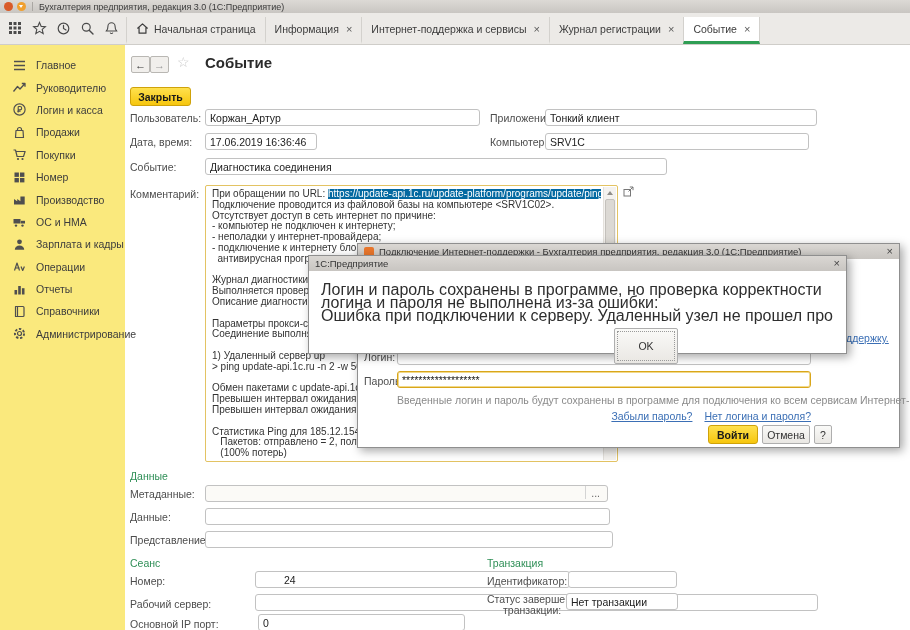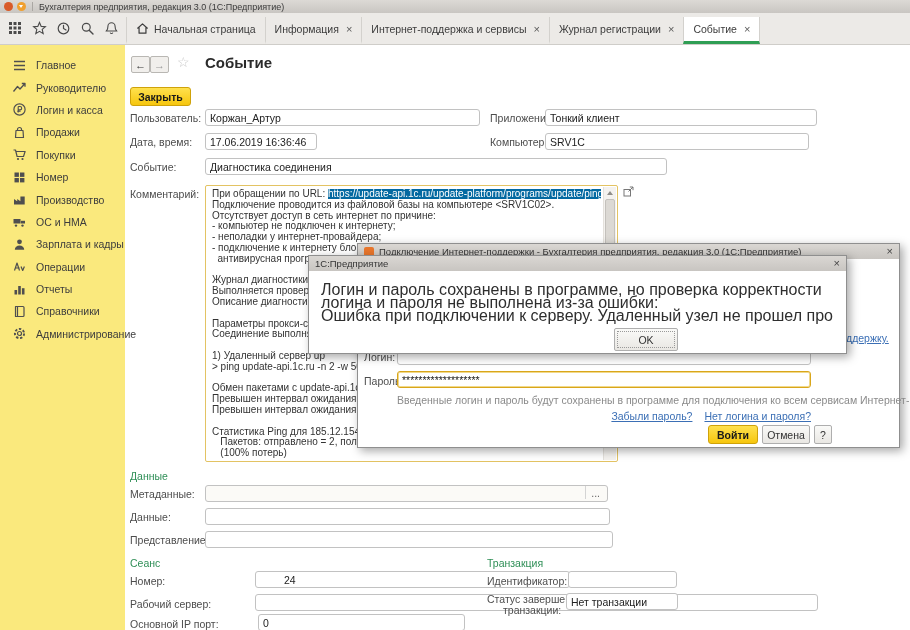--- a/index.html
+++ b/index.html
@@ -376,16 +376,16 @@
   </div>
 
   <div class="dialog" style="left:308px;top:255px;width:537px;height:97px;z-index:50;">
     <div class="dlg-title">
       <span>1С:Предприятие</span>
       <span class="dlg-close">×</span>
     </div>
     <div class="msg-line" style="left:12px;top:25px;width:513px;">Логин и пароль сохранены в программе, но проверка корректности</div>
     <div class="msg-line" style="left:12px;top:38px;width:513px;">логина и пароля не выполнена из-за ошибки:</div>
     <div class="msg-line" style="left:12px;top:51px;width:513px;">Ошибка при подключении к серверу. Удаленный узел не прошел проверку: Не удалось выполнить проверку отзыва сертификата</div>
-    <div class="gbtn" style="left:305px;top:72px;width:64px;height:23px;outline:1px dotted #9a9a9a;outline-offset:-4px;">OK</div>
+    <div class="gbtn" style="left:305px;top:72px;width:64px;height:36px;outline:1px dotted #9a9a9a;outline-offset:-4px;">OK</div>
   </div>
 
 </div>
 
 </body></html>

